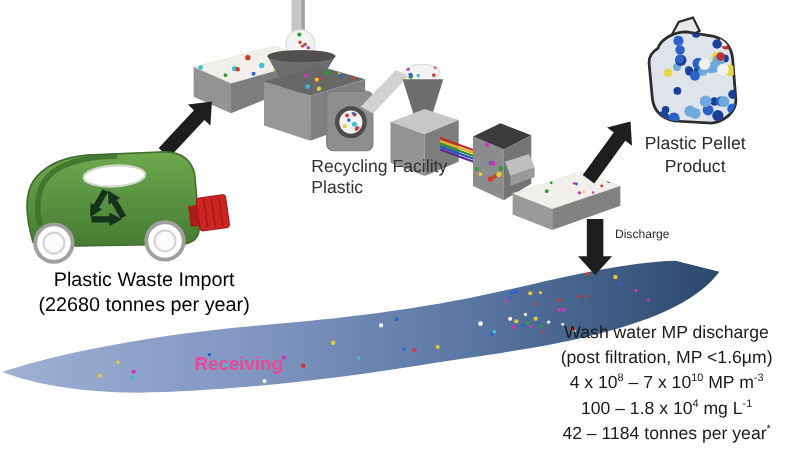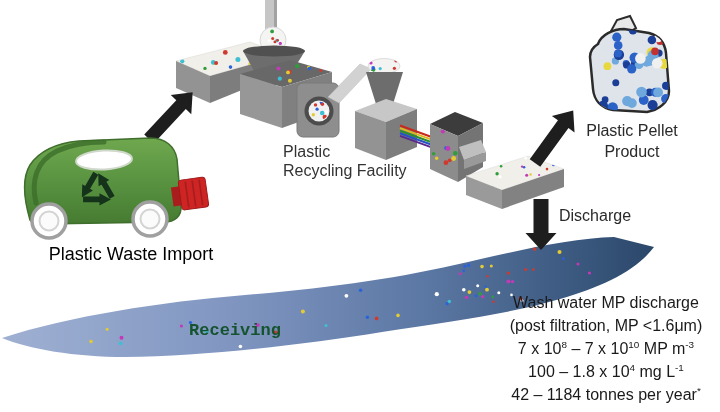--- a/index.html
+++ b/index.html
@@ -6,23 +6,23 @@
   .canvas{
     position:relative;width:720px;height:412px;background:#ffffff;overflow:hidden;
     font-family:"Liberation Sans","DejaVu Sans",sans-serif;color:#2a2a2a;
   }
   .art{position:absolute;left:0;top:0;}
   .lbl{position:absolute;white-space:nowrap;}
   .lbl.center{text-align:center;white-space:normal;}
   #import-label{left:18px;top:243px;width:226px;font-size:18px;line-height:23px;color:#000000;}
   #facility-label{left:283px;top:142px;font-size:16px;line-height:19px;color:#333333;}
   #pellet-label{left:572px;top:120px;width:120px;font-size:16px;line-height:21px;color:#2a2a2a;}
-  #discharge-label{left:559px;top:207px;font-size:16px;color:#2a2a2a;}
-  #receiving-label{left:145px;top:319px;width:180px;font-size:17px;line-height:23px;
-    color:#14532d;font-weight:600;font-family:Liberation Mono, monospace;}
+  #discharge-label{left:559px;top:207px;font-size:11px;color:#2a2a2a;}
+  #receiving-label{left:127px;top:319px;width:180px;font-size:17px;line-height:23px;
+    color:#ec4899;font-weight:600;}
   #stats-block{left:474px;top:291px;width:264px;font-size:16px;line-height:23px;color:#1a1a1a;}
   #stats-block sup{font-size:62%;line-height:0;}
 </style>
 </head>
 <body>
 
 <div class="canvas">
 
   <svg class="art" width="720" height="412" viewBox="0 0 720 412">
     <defs>
@@ -402,39 +402,40 @@
           <circle cx="615.8" cy="82.7" r="3.5" fill="#1b3f96"></circle>
           <circle cx="657.2" cy="63.3" r="5.3" fill="#f0f0f0"></circle>
           <circle cx="607.4" cy="66.2" r="3.9" fill="#e8d83f"></circle>
           <circle cx="651.9" cy="40.0" r="4.3" fill="#1b3f96"></circle>
         </g>
     </g>
   </svg>
 
   <div class="lbl center" id="import-label">
     <div>Plastic Waste Import</div>
+    <div>(22680 tonnes per year)</div>
   </div>
 
   <div class="lbl" id="facility-label">
+    <div>Recycling Facility</div>
     <div>Plastic</div>
-    <div>Recycling Facility</div>
   </div>
 
   <div class="lbl center" id="pellet-label">
     <div>Plastic Pellet</div>
     <div>Product</div>
   </div>
 
   <div class="lbl" id="discharge-label">Discharge</div>
 
   <div class="lbl center" id="receiving-label">
     <div>Receiving</div>
   </div>
 
   <div class="lbl center" id="stats-block">
     <div>Wash water MP discharge</div>
     <div>(post filtration, MP &lt;1.6μm)</div>
-    <div><span>7 x 10</span><sup>8</sup><span> – 7 x 10</span><sup>10</sup><span> MP m</span><sup>-3</sup></div>
+    <div><span>4 x 10</span><sup>8</sup><span> – 7 x 10</span><sup>10</sup><span> MP m</span><sup>-3</sup></div>
     <div><span>100 – 1.8 x 10</span><sup>4</sup><span> mg L</span><sup>-1</sup></div>
     <div><span>42 – 1184 tonnes per year</span><sup>*</sup></div>
   </div>
 
 </div>
 
 </body></html>

